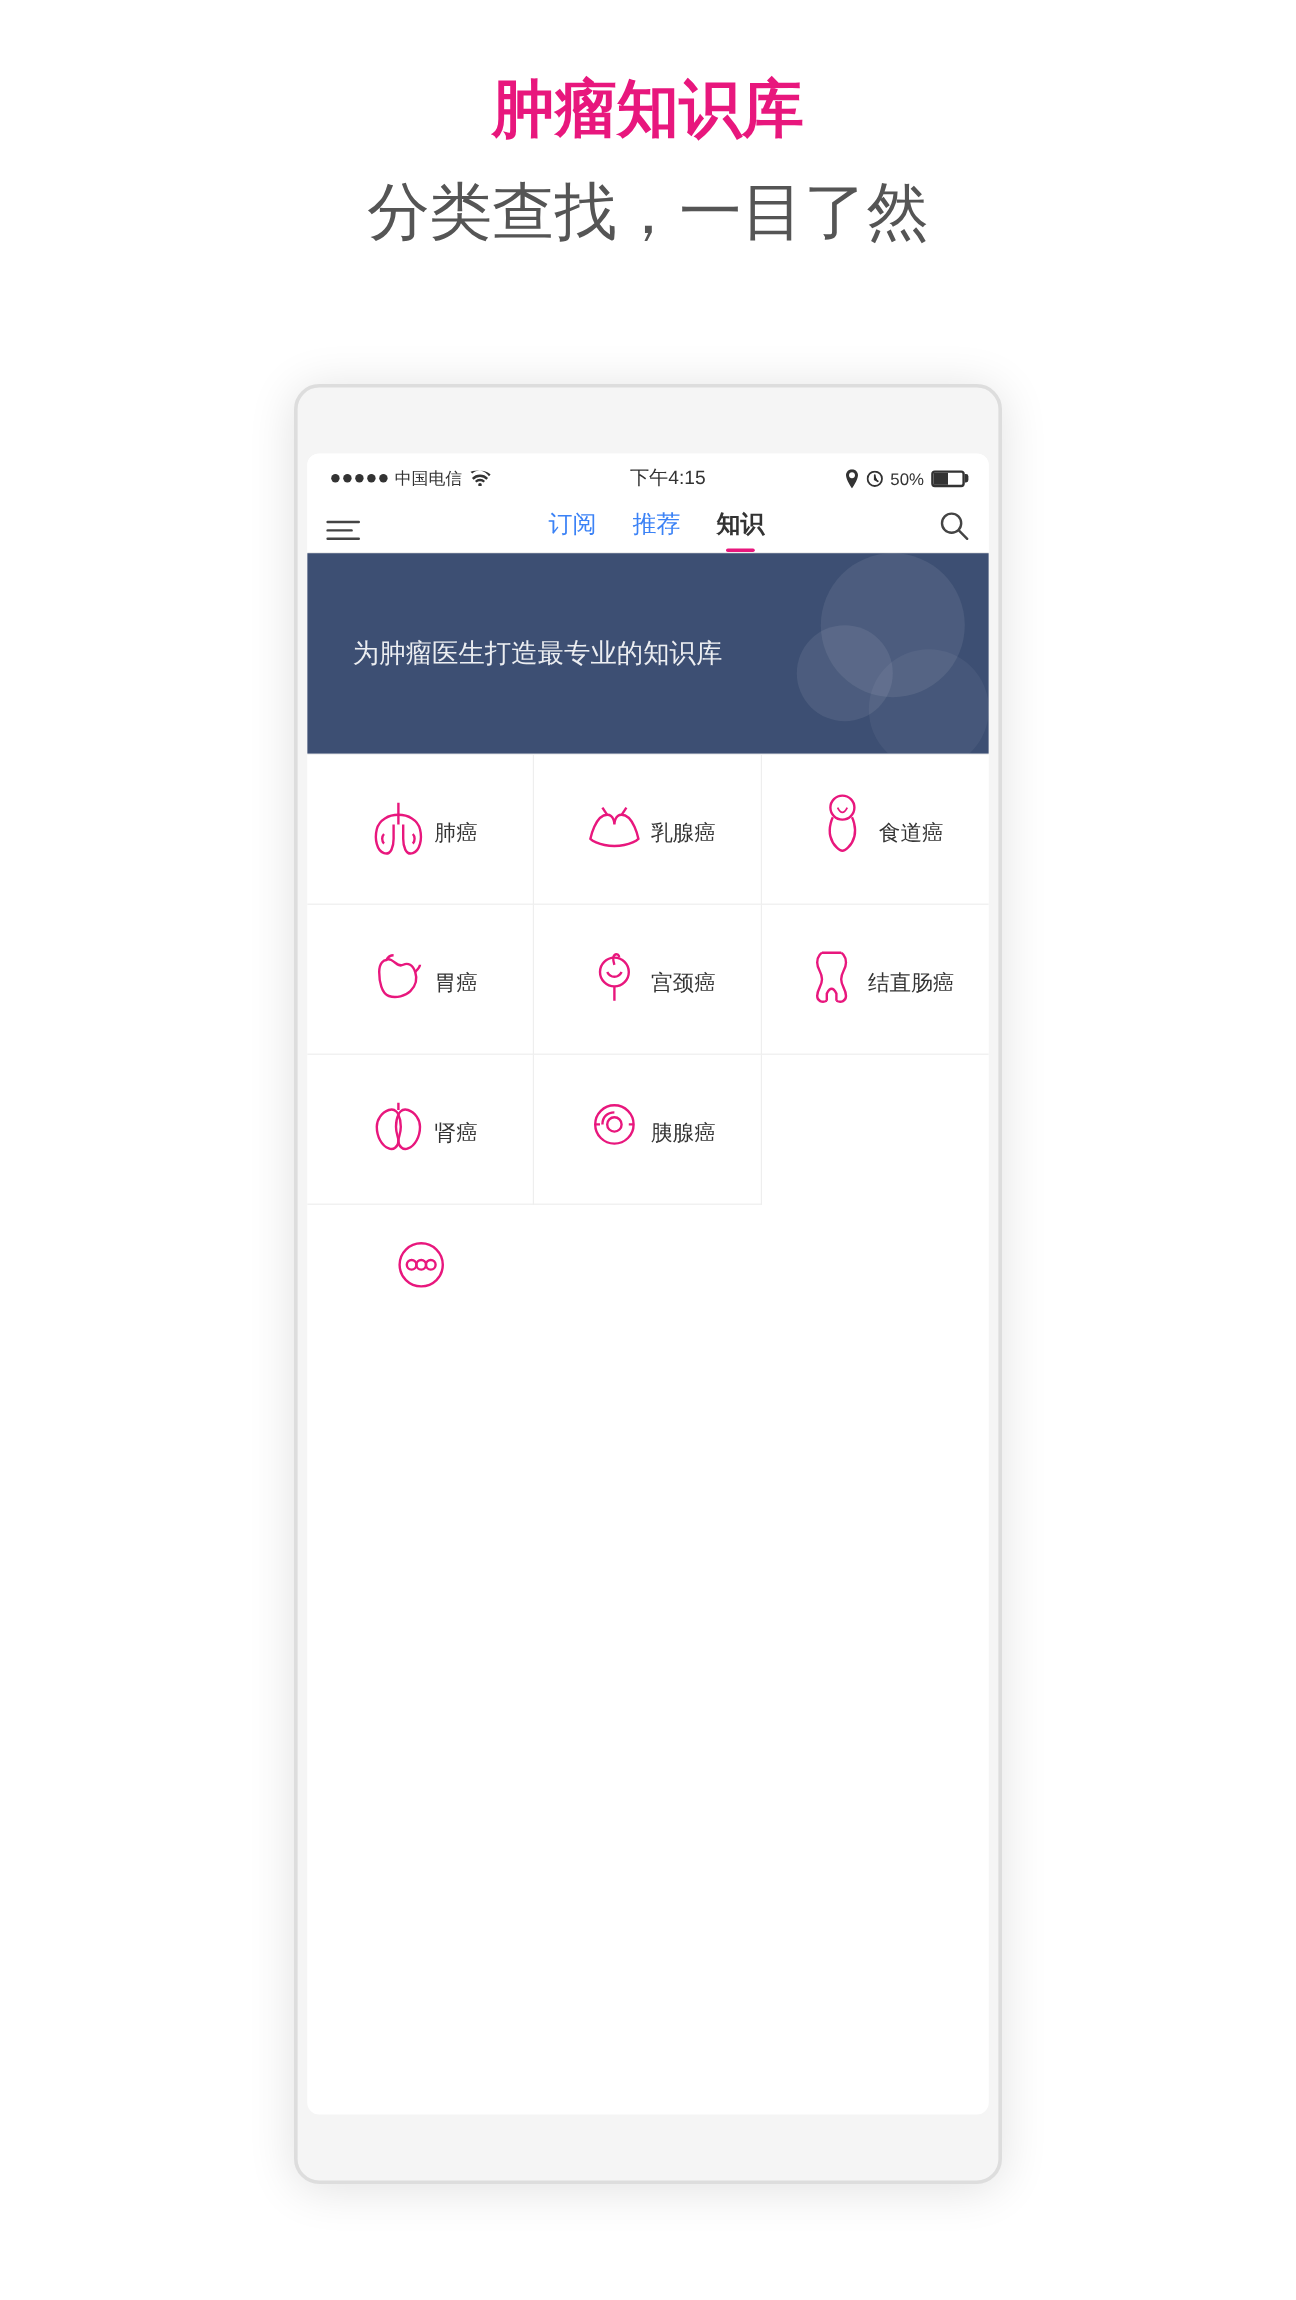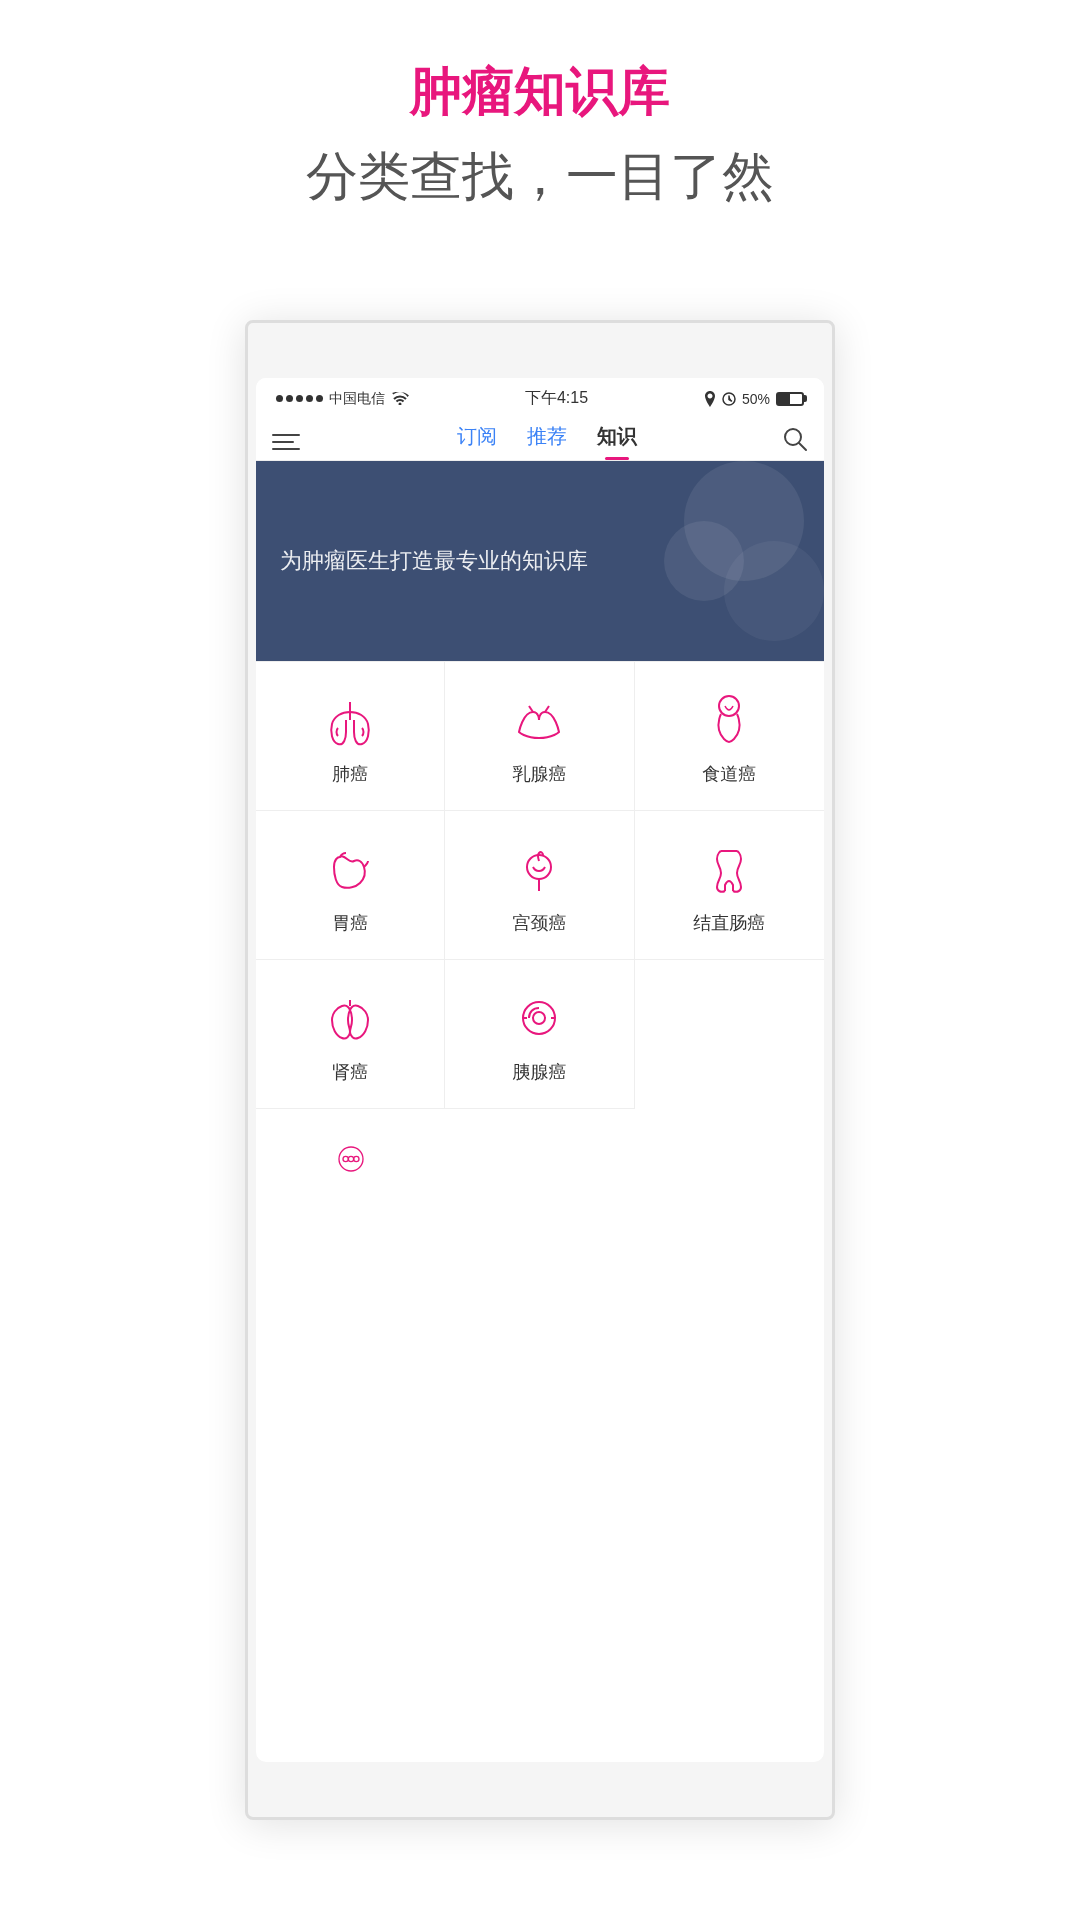--- a/index.html
+++ b/index.html
@@ -33,21 +33,21 @@
 
     
     .phone-frame {
       position: absolute;
       top: 320px;
       left: 50%;
       transform: translateX(-50%);
       width: 590px;
       height: 1500px;
       border: 3px solid #ddd;
-      border-radius: 8px;
+      border-radius: 21px;
       background: #f5f5f5;
       box-shadow: 0 4px 40px rgba(0,0,0,0.12);
       overflow: hidden;
     }
 
     
     .phone-screen {
       position: absolute;
       top: 55px;
       left: 8px;
@@ -168,24 +168,24 @@
       text-align: right;
       font-size: 24px;
       color: #444;
       cursor: pointer;
     }
 
     
     .banner {
       background: #3d4f73;
       width: 100%;
-      height: 200px;
-      display: flex;
-      align-items: center;
-      padding: 0 24px;
+      height: 167px;
+      display: flex;
+      align-items: center;
+      padding: 0 38px;
       position: relative;
       overflow: hidden;
     }
     .banner-circles {
       position: absolute;
       right: 20px;
       top: 20px;
     }
     .banner-circle {
       width: 120px; height: 120px;
@@ -203,21 +203,21 @@
     }
 
     
     .cancer-grid {
       display: grid;
       grid-template-columns: repeat(3, 1fr);
       border-top: 1px solid #eee;
     }
     .cancer-cell {
       display: flex;
-      flex-direction: column;
+      flex-direction: row;
       align-items: center;
       justify-content: center;
       padding: 30px 10px 24px;
       border-right: 1px solid #eee;
       border-bottom: 1px solid #eee;
       cursor: pointer;
     }
     .cancer-cell:nth-child(3n) {
       border-right: none;
     }

